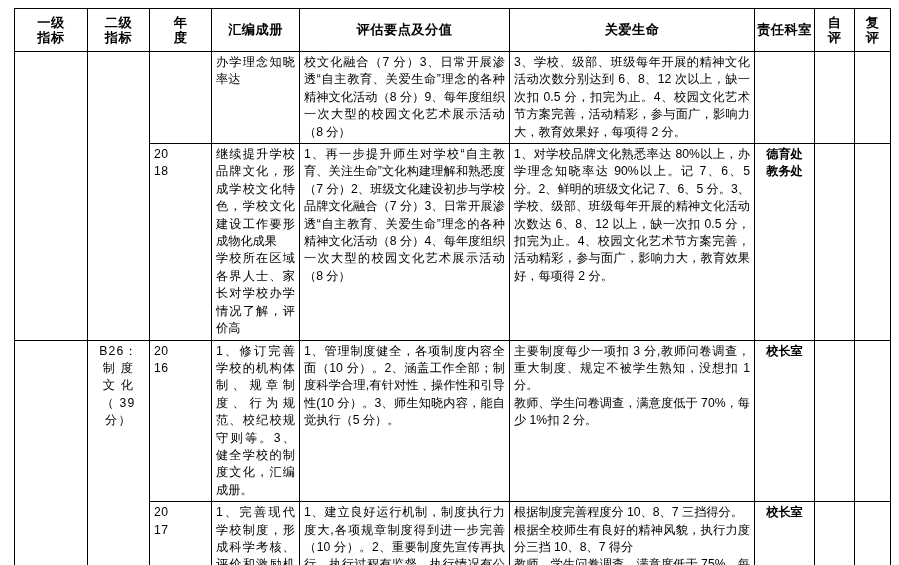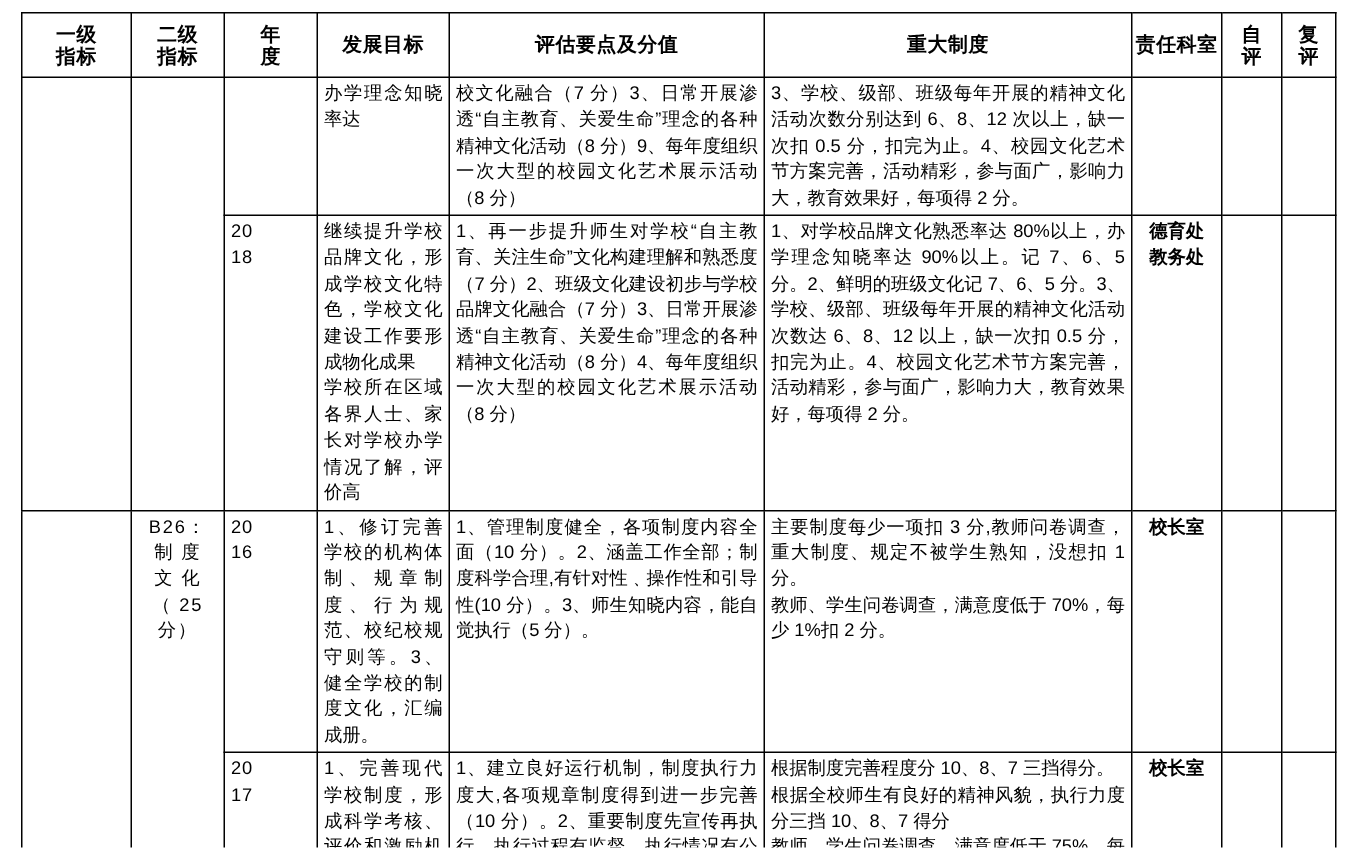--- a/index.html
+++ b/index.html
@@ -113,23 +113,23 @@
           <div class="hdr-two-line">指标</div>
         </th>
         <th>
           <div class="hdr-two-line">二级</div>
           <div class="hdr-two-line">指标</div>
         </th>
         <th>
           <div class="hdr-two-line">年</div>
           <div class="hdr-two-line">度</div>
         </th>
-        <th>发展目标</th>
+        <th>汇编成册</th>
         <th>评估要点及分值</th>
-        <th>重大制度</th>
+        <th>关爱生命</th>
         <th>责任科室</th>
         <th>
           <div class="hdr-two-line">自</div>
           <div class="hdr-two-line">评</div>
         </th>
         <th>
           <div class="hdr-two-line">复</div>
           <div class="hdr-two-line">评</div>
         </th>
       </tr>
@@ -166,21 +166,21 @@
         <td class="cell-blank"></td>
         <td class="cell-blank"></td>
       </tr>
 
       <tr>
         <td class="cell-l1 cell-blank" rowspan="3"></td>
         <td class="cell-l2" rowspan="3">
           <div>B26：</div>
           <div>制 度</div>
           <div>文 化</div>
-          <div>（ 25</div>
+          <div>（ 39</div>
           <div>分）</div>
         </td>
         <td class="cell-year">
           <span>20</span>
           <span>16</span>
         </td>
         <td class="cell-text">1、修订完善学校的机构体制、规章制度、行为规范、校纪校规守则等。3、健全学校的制度文化，汇编成册。</td>
         <td class="cell-text">1、管理制度健全，各项制度内容全面（10 分）。2、涵盖工作全部；制度科学合理,有针对性﹑操作性和引导性(10 分）。3、师生知晓内容，能自觉执行（5 分）。</td>
         <td class="cell-text">
           <p>主要制度每少一项扣 3 分,教师问卷调查，重大制度、规定不被学生熟知，没想扣 1 分。</p>

